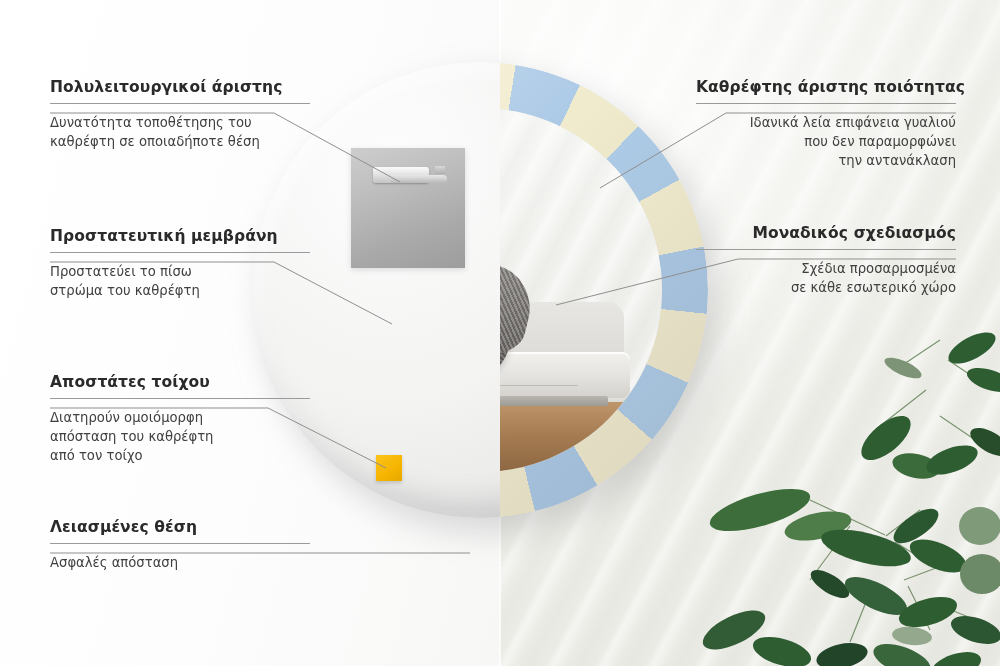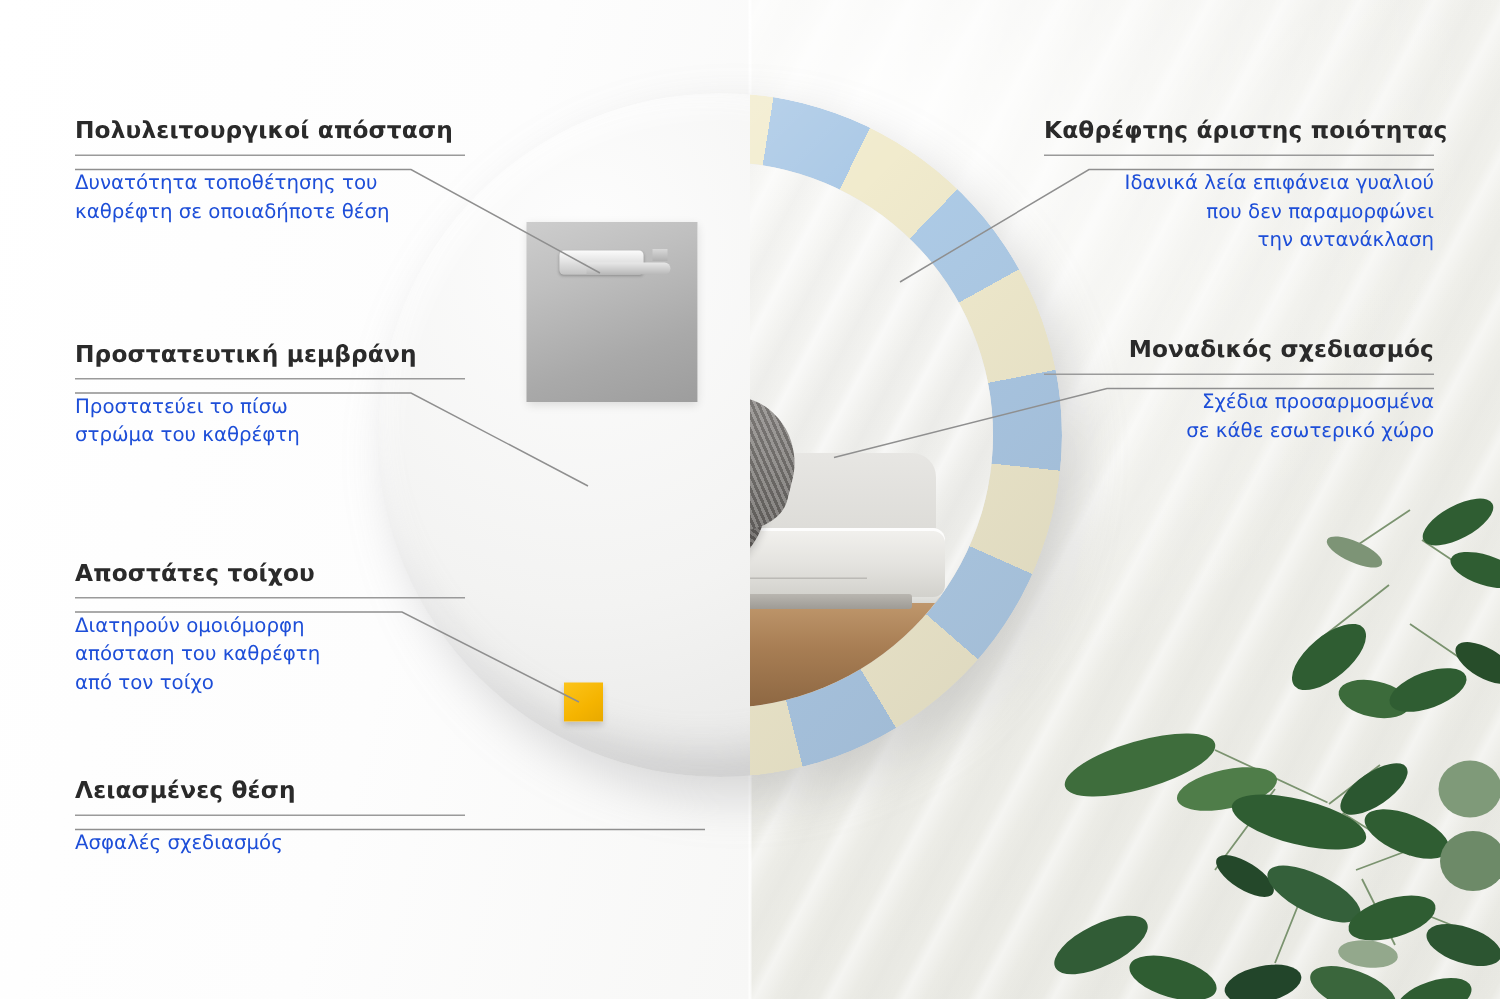--- a/index.html
+++ b/index.html
@@ -220,21 +220,21 @@
   
   .callout { position:absolute; }
   .callout .title {
     font-weight:bold; font-size:15.5px; color:#2a2a2a; letter-spacing:.1px;
     white-space:nowrap;
   }
   .callout .rule {
     height:1px; background:#9a9a9a; margin-top:7px; margin-bottom:9px;
   }
   .callout .desc {
-    font-size:13.2px; line-height:19px; color:#1d4ed8; white-space:pre-line;
+    font-size:13.2px; line-height:19px; color:#404040; white-space:pre-line;
   }
   .callout.left { left:50px; text-align:left; }
   .callout.right { right:44px; text-align:right; }
 
   
   .leaders { position:absolute; left:0; top:0; width:1000px; height:666px; pointer-events:none; }
 </style>
 </head>
 <body>
 
@@ -333,21 +333,21 @@
       <path d="M50 113 L274 113 L400 182"></path>
       <path d="M50 262 L274 262 L392 324"></path>
       <path d="M50 408 L268 408 L386 468"></path>
       <path d="M50 553 L470 553"></path>
       <path d="M956 113 L726 113 L600 188"></path>
       <path d="M956 259 L738 259 L556 305"></path>
     </g>
   </svg>
 
   <div class="callout left" style="top:78px;width:260px;">
-    <div class="title">Πολυλειτουργικοί απόσταση</div>
+    <div class="title">Πολυλειτουργικοί άριστης</div>
     <div class="rule"></div>
     <div class="desc">Δυνατότητα τοποθέτησης του
 καθρέφτη σε οποιαδήποτε θέση</div>
   </div>
 
   <div class="callout left" style="top:373px;width:260px;">
     <div class="title">Αποστάτες τοίχου</div>
     <div class="rule"></div>
     <div class="desc">Διατηρούν ομοιόμορφη
 απόσταση του καθρέφτη
@@ -357,21 +357,21 @@
   <div class="callout left" style="top:227px;width:260px;">
     <div class="title">Προστατευτική μεμβράνη</div>
     <div class="rule"></div>
     <div class="desc">Προστατεύει το πίσω
 στρώμα του καθρέφτη</div>
   </div>
 
   <div class="callout left" style="top:518px;width:260px;">
     <div class="title">Λειασμένες θέση</div>
     <div class="rule"></div>
-    <div class="desc">Ασφαλές σχεδιασμός</div>
+    <div class="desc">Ασφαλές απόσταση</div>
   </div>
 
   <div class="callout right" style="top:224px;width:260px;">
     <div class="title">Μοναδικός σχεδιασμός</div>
     <div class="rule"></div>
     <div class="desc">Σχέδια προσαρμοσμένα
 σε κάθε εσωτερικό χώρο</div>
   </div>
 
   <div class="callout right" style="top:78px;width:260px;">

